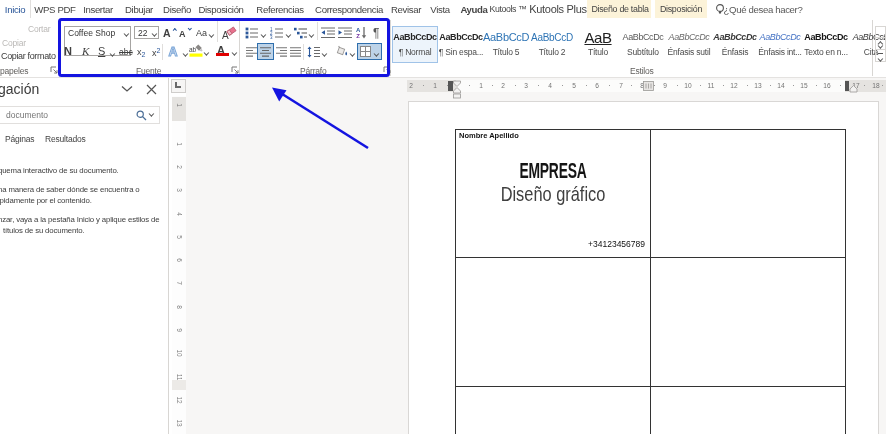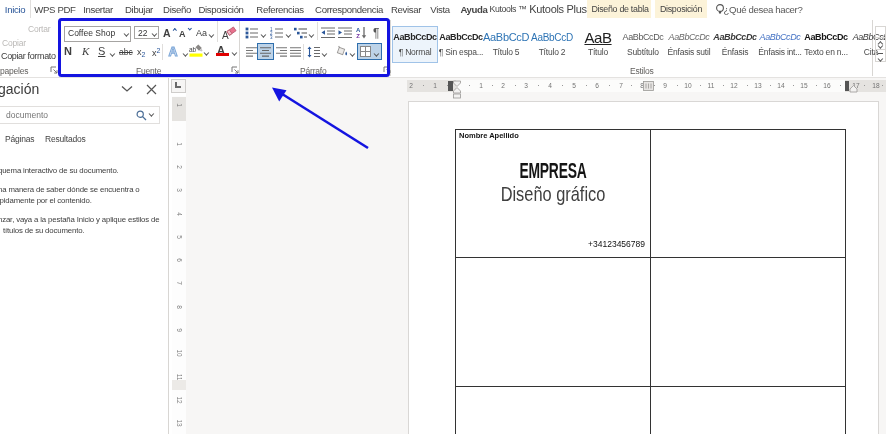--- a/index.html
+++ b/index.html
@@ -70,21 +70,21 @@
   </svg>
   <svg class="abs" style="left:383px;top:66px;" width="8" height="8" viewBox="0 0 8 8">
     <path d="M1 1 L1 6 M1 1 L6 1" stroke="#777" stroke-width="1" fill="none"></path>
     <path d="M3.5 3.5 L7 7 M7 7 L7 4.2 M7 7 L4.2 7" stroke="#777" stroke-width="1" fill="none"></path>
   </svg>
   <svg class="abs" style="left:50px;top:66px;" width="8" height="8" viewBox="0 0 8 8">
     <path d="M1 1 L1 6 M1 1 L6 1" stroke="#777" stroke-width="1" fill="none"></path>
     <path d="M3.5 3.5 L7 7 M7 7 L7 4.2 M7 7 L4.2 7" stroke="#777" stroke-width="1" fill="none"></path>
   </svg>
 
-  <div class="abs" style="left:64px;top:26px;width:67px;height:16px;border:1px solid #a6a4a2;background:#fff;">
+  <div class="abs" style="left:64px;top:26px;width:67px;height:30px;border:1px solid #a6a4a2;background:#fff;">
     <span style="position:absolute;left:3px;top:0px;font-size:8.5px;color:#333;line-height:12px;">Coffee Shop</span>
     <span class="caret" style="position:absolute;right:2px;top:5px;"></span>
   </div>
   <div class="abs" style="left:134px;top:26px;width:25px;height:13px;border:1px solid #a6a4a2;background:#fff;">
     <span style="position:absolute;left:3px;top:0px;font-size:8.5px;color:#333;line-height:12px;">22</span>
     <span class="caret" style="position:absolute;right:2px;top:5px;"></span>
   </div>
 
   <div class="abs" style="left:163px;top:27px;font-size:10.5px;font-weight:bold;color:#404040;">A</div>
     <span class="caret abs" style="left:173px;top:28px;width:3px;height:3px;border-width:1.2px;transform:rotate(225deg);border-color:#2b579a;"></span>

